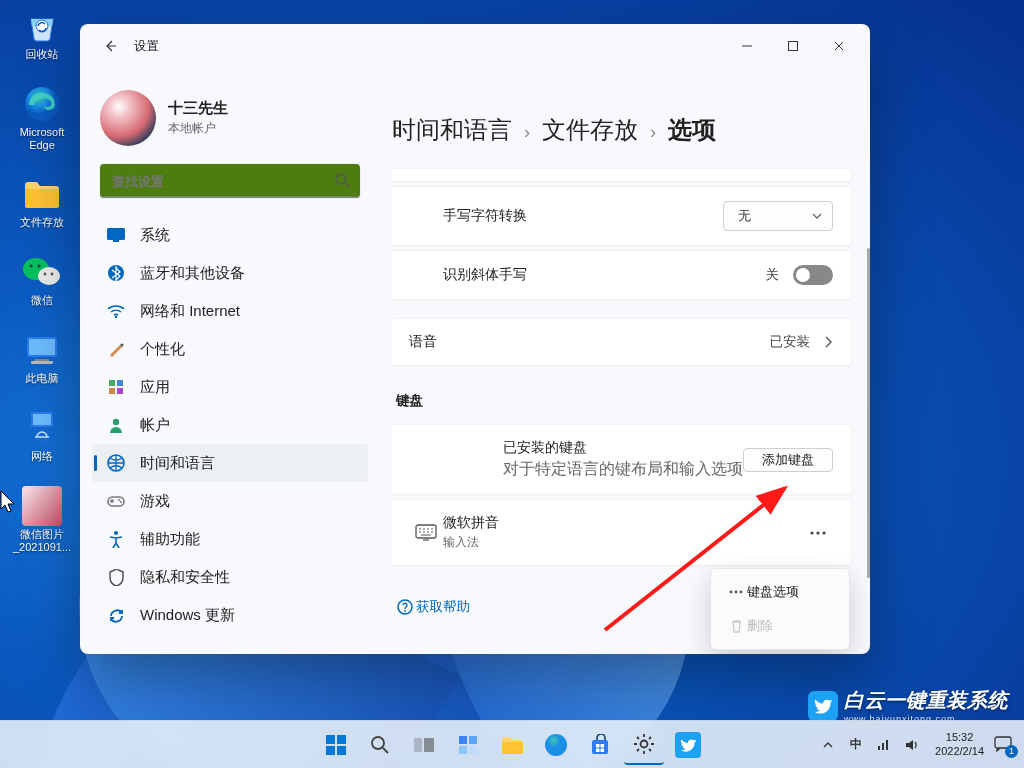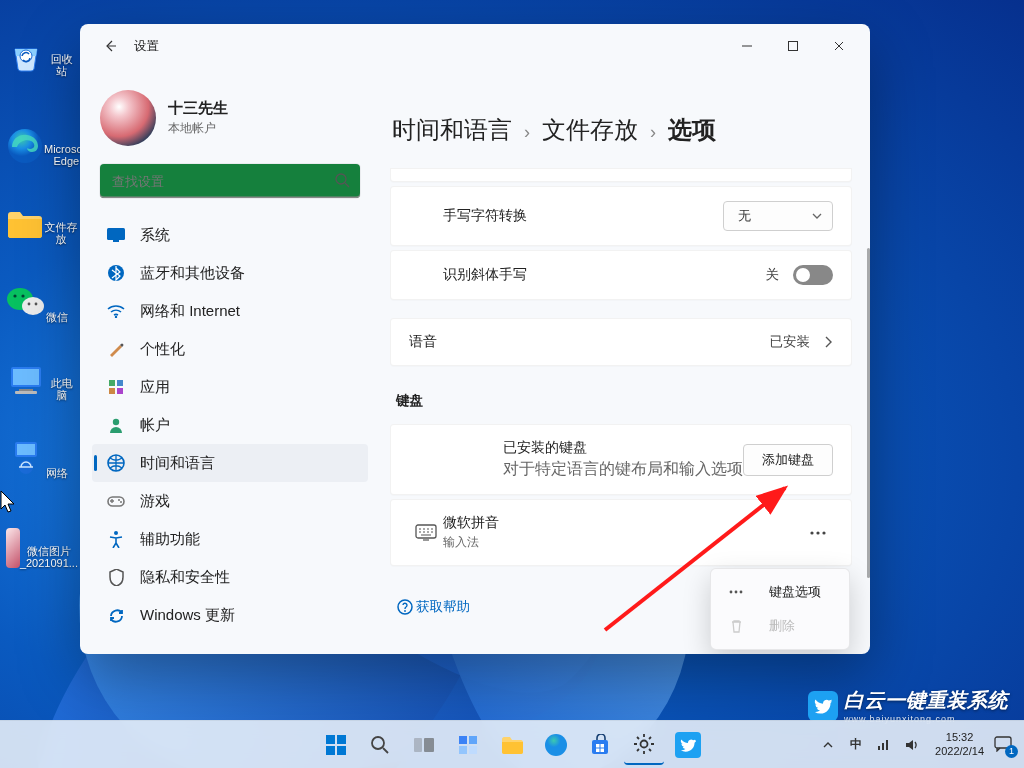--- a/index.html
+++ b/index.html
@@ -7,21 +7,21 @@
   .wallpaper { position: absolute; inset: 0; background: radial-gradient(ellipse at 30% 60%, #1f8af0 0%, #0a5ac0 40%, #06308e 100%); }
   .bloom { position: absolute; width: 1100px; height: 820px; left: -130px; top: 240px; transform: rotate(-12deg); pointer-events: none; }
   .petal { position: absolute; border-radius: 60% 40% 70% 30% / 50% 60% 40% 50%; opacity: 0.85; }
   .p1 { width: 520px; height: 340px; left: 220px; top: 180px; background: linear-gradient(135deg,#4aa6ff,#0a3fa8); transform: rotate(12deg); }
   .p2 { width: 480px; height: 300px; left: 350px; top: 100px; background: linear-gradient(135deg,#6cbcff,#0e53c8); transform: rotate(58deg); }
   .p3 { width: 520px; height: 320px; left: 120px; top: 260px; background: linear-gradient(135deg,#2a7cf0,#02226a); transform: rotate(-28deg); }
   .p4 { width: 440px; height: 260px; left: 480px; top: 220px; background: linear-gradient(135deg,#8cd0ff,#155fd0); transform: rotate(95deg); }
 
   
   .desktop-icons { position: absolute; left: 6px; top: 2px; width: 72px; z-index: 1; }
-  .dicon { width: 72px; height: 76px; display: flex; align-items: flex-end; justify-content: flex-start; padding-top: 4px; color: #fff; font-size: 11px; text-align: center; line-height: 1.15; cursor: pointer; text-shadow: 0 1px 2px rgba(0,0,0,.6); margin-bottom: 2px; }
+  .dicon { width: 72px; height: 76px; display: flex; flex-direction: column; align-items: center; justify-content: flex-start; padding-top: 4px; color: #fff; font-size: 11px; text-align: center; line-height: 1.15; cursor: pointer; text-shadow: 0 1px 2px rgba(0,0,0,.6); margin-bottom: 2px; }
   .dicon .ii { width: 40px; height: 40px; display: flex; align-items: center; justify-content: center; margin-bottom: 2px; }
   .dicon .ii.sq { width: 40px; height: 40px; border-radius: 4px; }
   .dicon.tall { height: 88px; }
 
   
   .window { position: absolute; left: 80px; top: 24px; width: 790px; height: 630px; background: #f7f9fc; border-radius: 8px; box-shadow: 0 22px 60px rgba(0,0,0,.35); display: flex; flex-direction: column; overflow: hidden; z-index: 2; }
   .titlebar { height: 44px; display: flex; align-items: center; padding: 0 8px 0 14px; }
   .tb-back { width: 34px; height: 34px; display: flex; align-items: center; justify-content: center; color: #444; cursor: pointer; border-radius: 4px; }
   .tb-title { font-size: 12.5px; color: #222; margin-left: 6px; }
   .tb-spacer { flex: 1; }
@@ -29,21 +29,21 @@
 
   .win-body { flex: 1; display: flex; overflow: hidden; }
   .sidebar { width: 300px; padding: 8px 8px 8px 8px; display: flex; flex-direction: column; overflow-y: auto; }
 
   .account { display: flex; align-items: center; padding: 14px 12px 18px 12px; }
   .avatar { width: 56px; height: 56px; border-radius: 50%; background: radial-gradient(circle at 34% 30%, #fff 0%, #f4c6cc 18%, #d76a72 55%, #233a58 80%); margin-right: 12px; flex: none; }
   .acct-name { font-size: 15px; font-weight: 600; color: #222; }
   .acct-sub { font-size: 12px; color: #666; margin-top: 2px; }
 
   .search { position: relative; margin: 0 12px 18px 12px; }
-  .search input { width: 100%; height: 34px; border: none; background: #15803d; border-radius: 4px; padding: 0 36px 0 12px; font-size: 13px; box-shadow: inset 0 -1.5px 0 #888, 0 0 0 1px rgba(0,0,0,0.05); outline: none; }
+  .search input { width: 100%; height: 34px; border: none; background: #4d7c0f; border-radius: 4px; padding: 0 36px 0 12px; font-size: 13px; box-shadow: inset 0 -1.5px 0 #888, 0 0 0 1px rgba(0,0,0,0.05); outline: none; font-weight: bold; }
   .search .sicon { position: absolute; right: 10px; top: 8px; color: #555; }
 
   .nav { list-style: none; padding: 0 4px; }
   .nav li { height: 38px; display: flex; align-items: center; padding: 0 14px; border-radius: 4px; font-size: 15px; color: #222; cursor: pointer; position: relative; }
   .nav li .ni { width: 20px; height: 20px; margin-right: 14px; display: flex; align-items: center; justify-content: center; }
   .nav li.active { background: #eceff4; }
   .nav li.active::before { content: ""; position: absolute; left: 2px; top: 11px; bottom: 11px; width: 3px; background: #0067c0; border-radius: 2px; }
 
   .content { flex: 1; padding: 10px 18px 10px 4px; overflow: hidden; position: relative; }
   .bc { display: flex; align-items: baseline; gap: 12px; font-size: 24px; color: #222; padding: 36px 8px 24px 8px; }
@@ -61,33 +61,33 @@
   .select-lite { border: 1px solid #cfcfcf; border-radius: 4px; height: 30px; min-width: 110px; display: flex; align-items: center; justify-content: space-between; padding: 0 10px 0 14px; font-size: 13px; color: #333; background: #fdfdfd; }
 
   .toggle { width: 40px; height: 20px; border-radius: 10px; background: #888; position: relative; }
   .toggle .knob { position: absolute; left: 3px; top: 3px; width: 14px; height: 14px; background: #fff; border-radius: 50%; }
 
   .section-label { font-size: 13.5px; font-weight: 600; color: #222; padding: 22px 6px 10px 6px; }
 
   .card.kb-head { justify-content: flex-end; }
   .kb-head .tt { font-size: 14px; color: #222; }
   .kb-head .sub { font-size: 16px; color: #666; margin-top: 2px; }
-  .btn-outline { border: 1px solid #cfcfcf; background: #fdfdfd; border-radius: 4px; height: 32px; padding: 0 18px; font-size: 13px; color: #222; cursor: pointer; }
+  .btn-outline { border: 1px solid #cfcfcf; background: #fdfdfd; border-radius: 4px; height: 24px; padding: 0 18px; font-size: 13px; color: #222; cursor: pointer; }
 
   .card.kb-item { padding: 14px 18px; }
   .kb-item .kbi { width: 34px; display:flex; align-items:center; justify-content:center; color:#555; }
   .kb-item .tt { font-size: 14px; color: #222; }
   .kb-item .sub { font-size: 12px; color: #666; margin-top: 2px; }
   .kb-item .more { margin-left: auto; width: 30px; height: 30px; display:flex; align-items:center; justify-content:center; border-radius: 4px; cursor: pointer; color:#444; }
 
   .helpline { display: flex; align-items: center; gap: 2px; padding: 28px 6px 0 6px; color: #0067c0; font-size: 13.5px; cursor: pointer; }
 
   
   .ctx { position: absolute; right: 20px; bottom: 4px; width: 140px; background: #fbfbfd; border: 1px solid rgba(0,0,0,.08); border-radius: 6px; box-shadow: 0 10px 28px rgba(0,0,0,.18); padding: 6px; z-index: 5; }
-  .ctx .mi { height: 34px; display: flex; align-items: center; gap: 24px; padding: 0 10px; border-radius: 4px; font-size: 13px; color: #222; cursor: pointer; }
+  .ctx .mi { height: 34px; display: flex; align-items: center; gap: 2px; padding: 0 10px; border-radius: 4px; font-size: 13px; color: #222; cursor: pointer; }
   .ctx .mi .mii { width: 18px; display:flex; justify-content:center; color:#555; }
   .ctx .mi.disabled { color: #bbb; cursor: default; }
   .ctx .mi.disabled .mii { color: #ccc; }
 
   
   .arrow { position: absolute; left: 595px; top: 470px; pointer-events: none; z-index: 6; }
 
   
   .taskbar { position: absolute; left: 0; right: 0; bottom: 0; height: 48px; background: rgba(235,241,249,.88); backdrop-filter: blur(8px); display: flex; align-items: center; z-index: 100; border-top: 1px solid rgba(0,0,0,.05); }
   .task-center { position: absolute; left: 50%; transform: translateX(-50%); display: flex; gap: 4px; }

